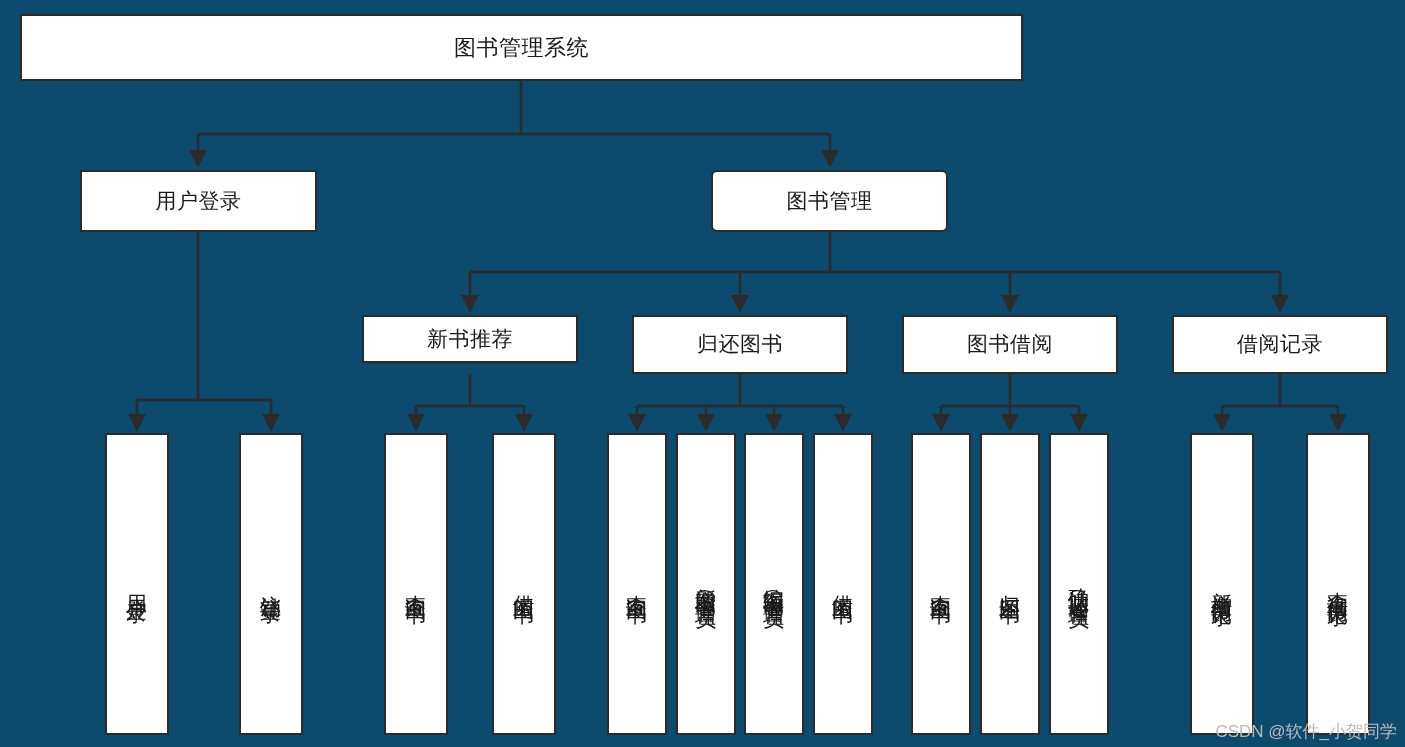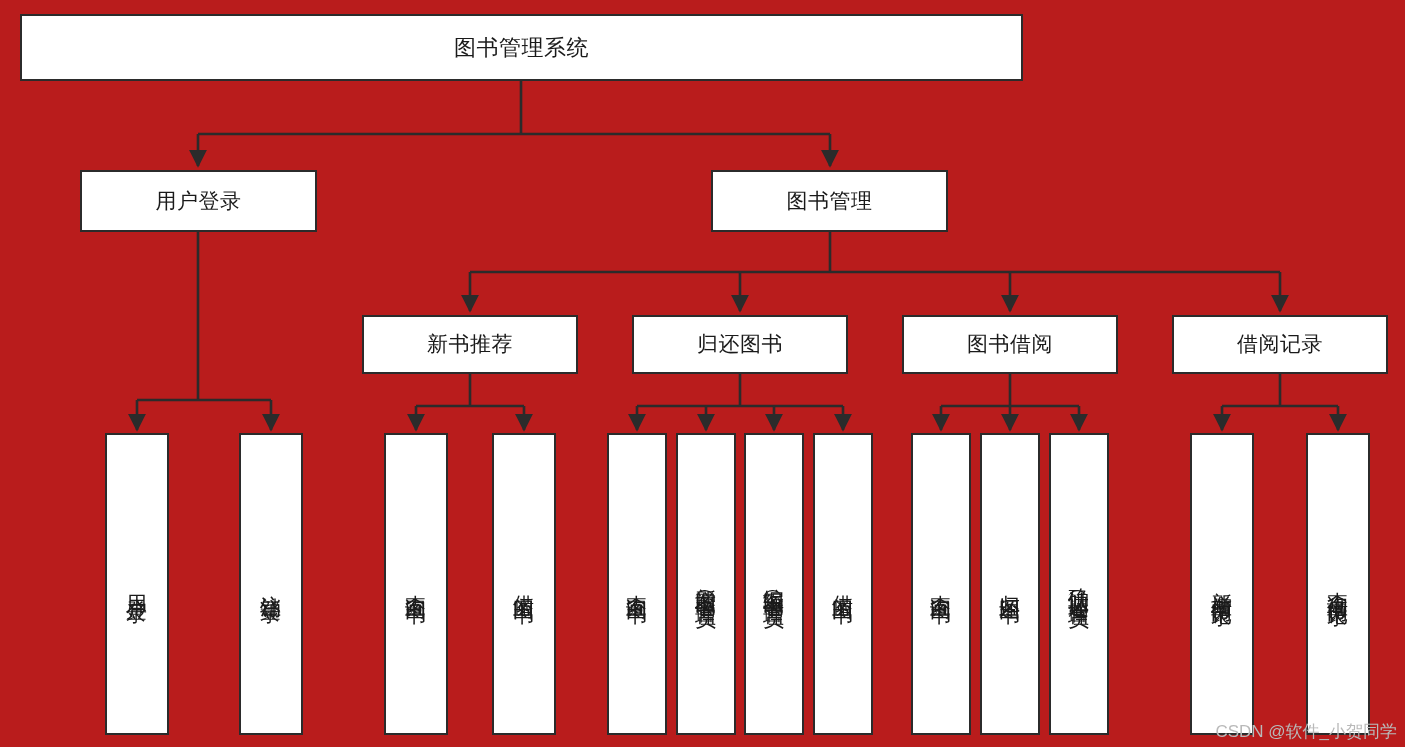--- a/index.html
+++ b/index.html
@@ -8,21 +8,21 @@
     padding: 0;
     background: #ffffff;
   }
   body {
     font-family: "Liberation Sans", "DejaVu Sans", sans-serif;
   }
   #canvas {
     position: relative;
     width: 1405px;
     height: 747px;
-    background: #b91c1c;
+    background: #0c4a6e;
     overflow: hidden;
   }
   #edges {
     position: absolute;
     left: 0;
     top: 0;
     width: 1405px;
     height: 747px;
     pointer-events: none;
   }
@@ -131,25 +131,25 @@
     </g>
   </svg>
 
   <div class="node h root" style="left:20px; top:14px; width:1003px; height:67px;">
     <span class="label">图书管理系统</span>
   </div>
 
   <div class="node h" style="left:80px; top:170px; width:237px; height:62px;">
     <span class="label">用户登录</span>
   </div>
-  <div class="node h" style="left:711px; top:170px; width:237px; height:62px;">
+  <div class="node h" style="left:711px; top:170px; width:237px; height:62px;border-radius:6px;">
     <span class="label">图书管理</span>
   </div>
 
-  <div class="node h" style="left:362px; top:315px; width:216px; height:59px;">
+  <div class="node h" style="left:362px; top:315px; width:216px; height:48px;">
     <span class="label">新书推荐</span>
   </div>
   <div class="node h" style="left:632px; top:315px; width:216px; height:59px;">
     <span class="label">归还图书</span>
   </div>
   <div class="node h" style="left:902px; top:315px; width:216px; height:59px;">
     <span class="label">图书借阅</span>
   </div>
   <div class="node h" style="left:1172px; top:315px; width:216px; height:59px;">
     <span class="label">借阅记录</span>

